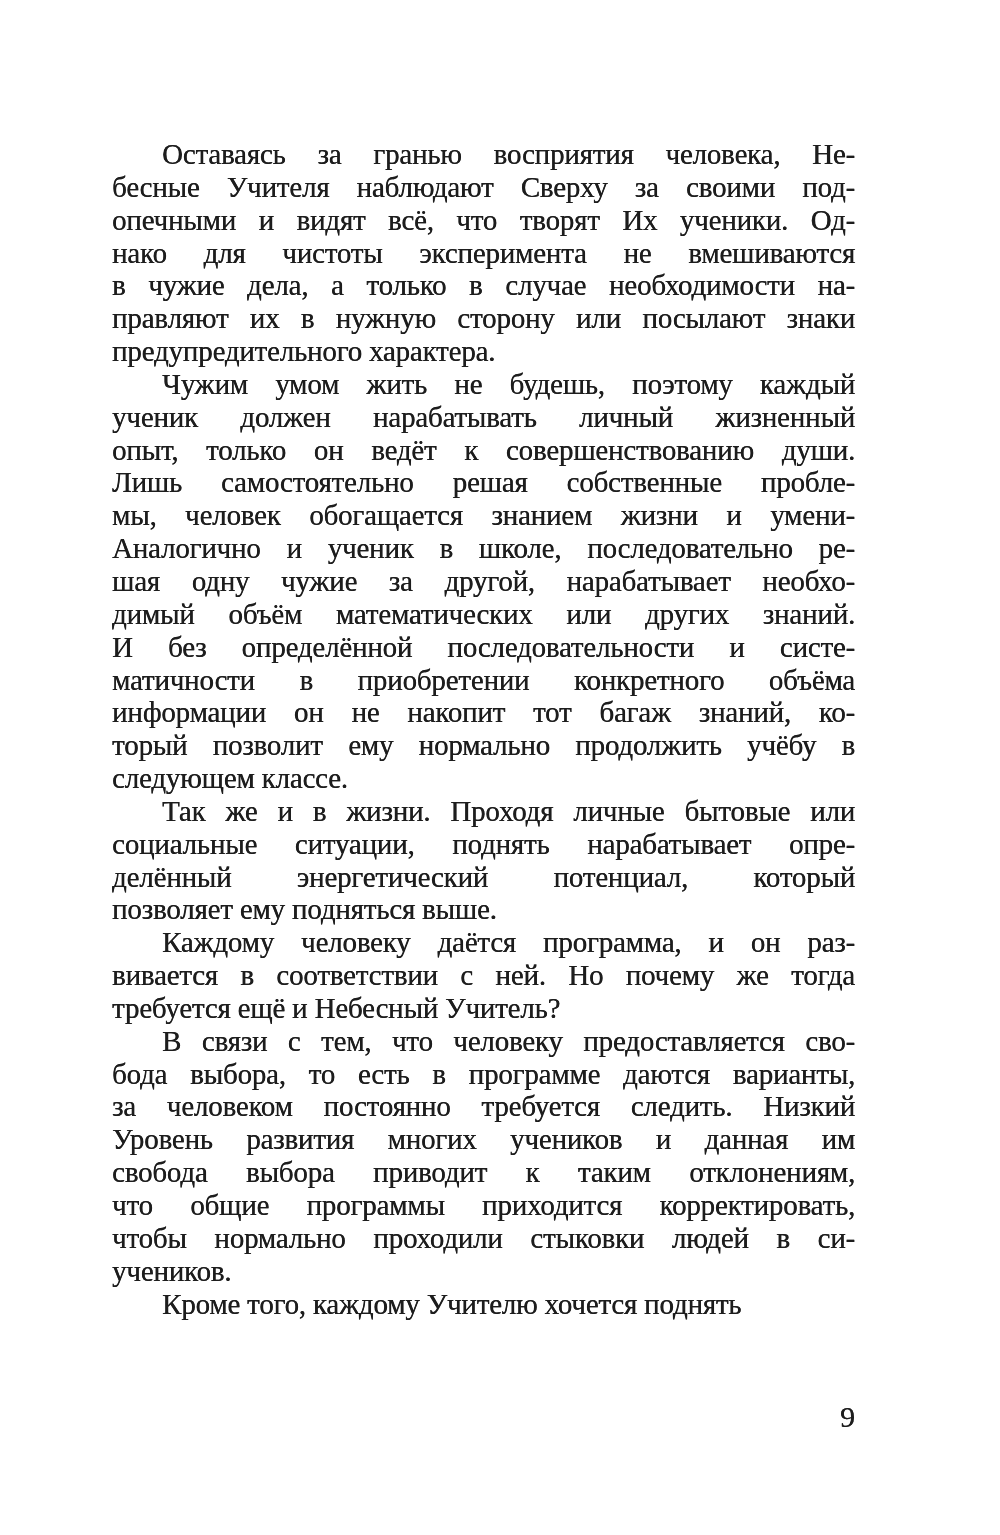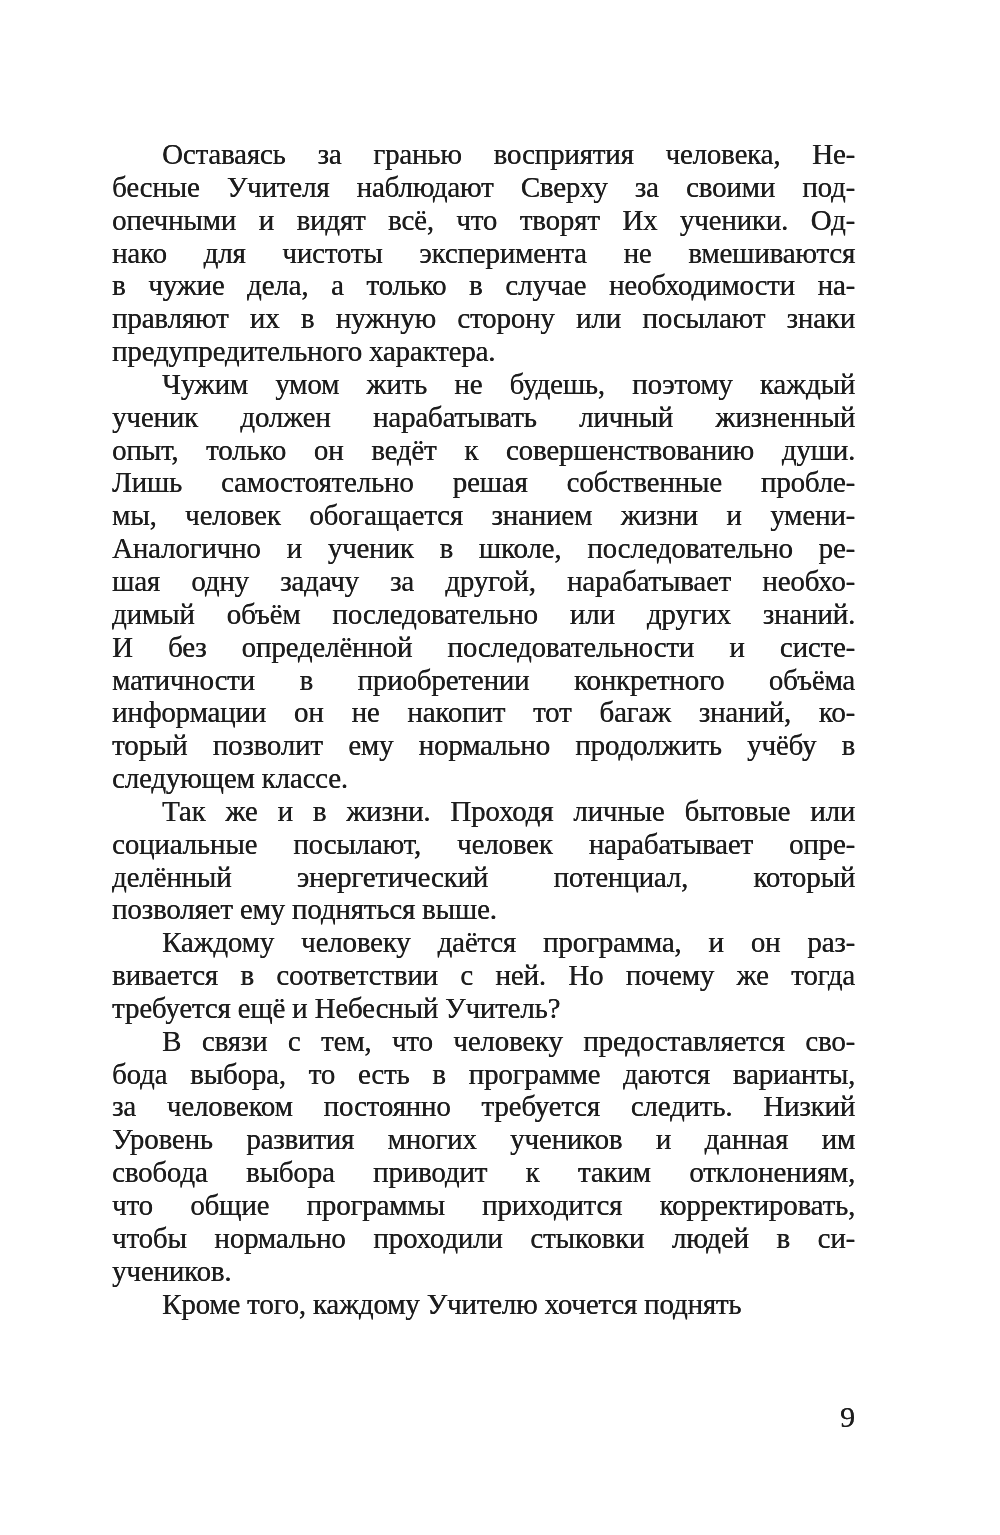--- a/index.html
+++ b/index.html
@@ -65,29 +65,29 @@
       <div class="line">нако для чистоты эксперимента не вмешиваются</div>
       <div class="line">в чужие дела, а только в случае необходимости на-</div>
       <div class="line">правляют их в нужную сторону или посылают знаки</div>
       <div class="line para-end">предупредительного характера.</div>
       <div class="line indent">Чужим умом жить не будешь, поэтому каждый</div>
       <div class="line">ученик должен нарабатывать личный жизненный</div>
       <div class="line">опыт, только он ведёт к совершенствованию души.</div>
       <div class="line">Лишь самостоятельно решая собственные пробле-</div>
       <div class="line">мы, человек обогащается знанием жизни и умени-</div>
       <div class="line">Аналогично и ученик в школе, последовательно ре-</div>
-      <div class="line">шая одну задачу за другой, нарабатывает необхо-</div>
-      <div class="line">димый объём последовательно или других знаний.</div>
+      <div class="line">шая одну чужие за другой, нарабатывает необхо-</div>
+      <div class="line">димый объём математических или других знаний.</div>
       <div class="line">И без определённой последовательности и систе-</div>
       <div class="line">матичности в приобретении конкретного объёма</div>
       <div class="line">информации он не накопит тот багаж знаний, ко-</div>
       <div class="line">торый позволит ему нормально продолжить учёбу в</div>
       <div class="line para-end">следующем классе.</div>
       <div class="line indent">Так же и в жизни. Проходя личные бытовые или</div>
-      <div class="line">социальные посылают, человек нарабатывает опре-</div>
+      <div class="line">социальные ситуации, поднять нарабатывает опре-</div>
       <div class="line">делённый энергетический потенциал, который</div>
       <div class="line para-end">позволяет ему подняться выше.</div>
       <div class="line indent">Каждому человеку даётся программа, и он раз-</div>
       <div class="line">вивается в соответствии с ней. Но почему же тогда</div>
       <div class="line para-end">требуется ещё и Небесный Учитель?</div>
       <div class="line indent">В связи с тем, что человеку предоставляется сво-</div>
       <div class="line">бода выбора, то есть в программе даются варианты,</div>
       <div class="line">за человеком постоянно требуется следить. Низкий</div>
       <div class="line">Уровень развития многих учеников и данная им</div>
       <div class="line">свобода выбора приводит к таким отклонениям,</div>

